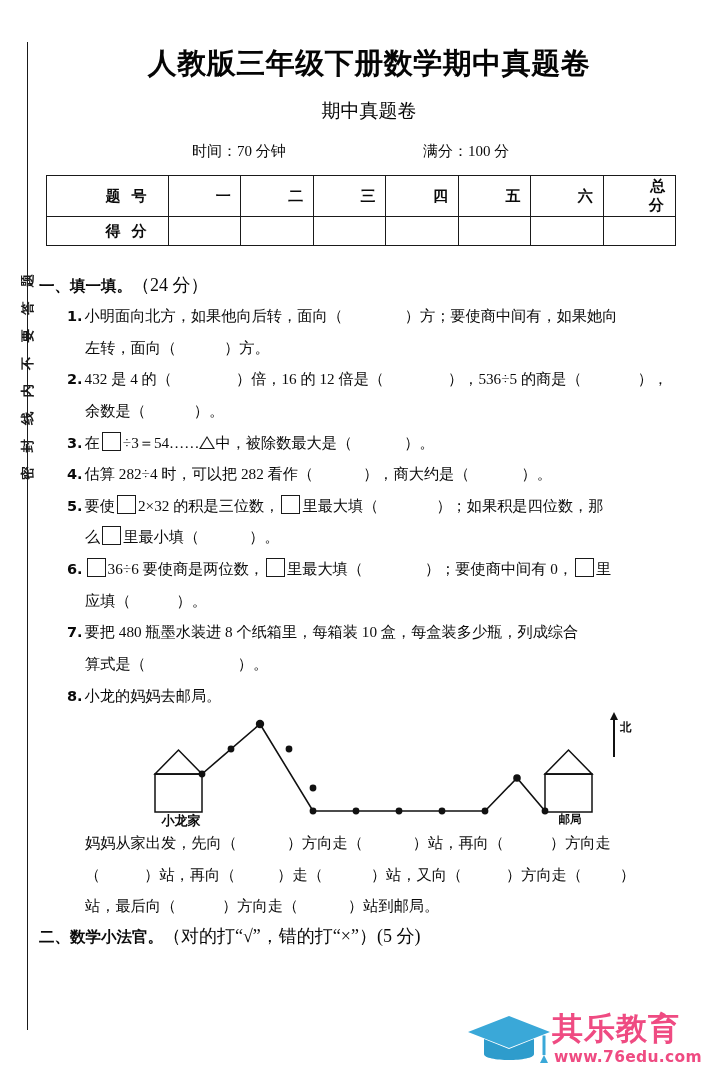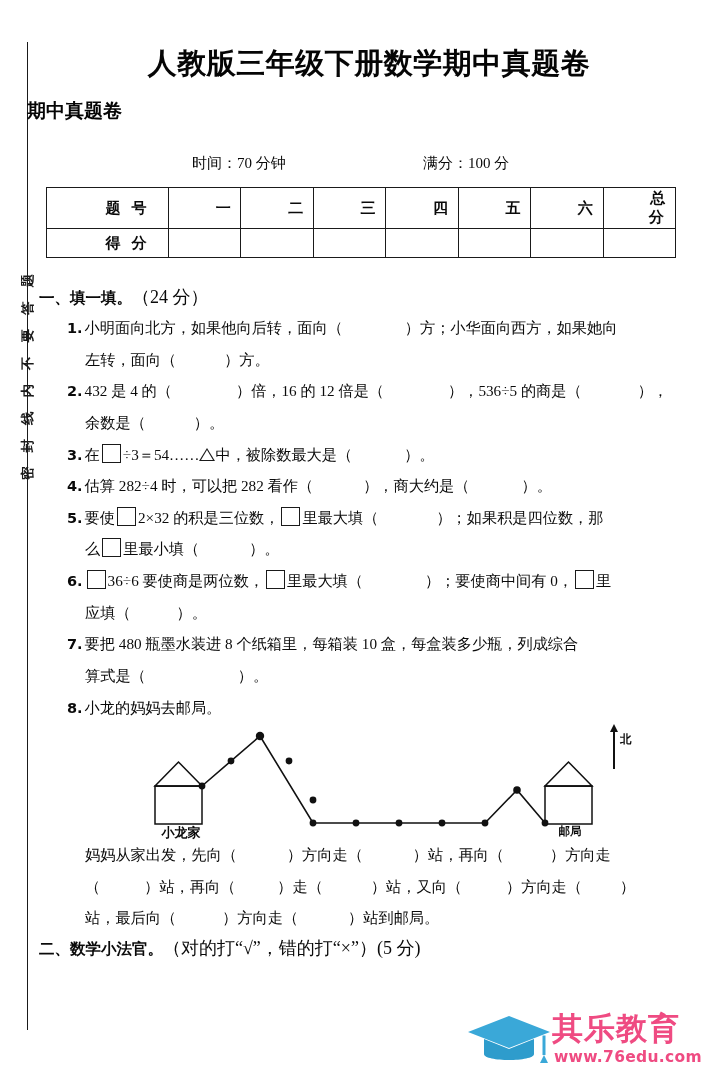--- a/index.html
+++ b/index.html
@@ -54,29 +54,29 @@
     margin: 44px 0 0 0;
     text-align: center;
     font-family: "DejaVu Sans", sans-serif;
     font-size: 29px;
     font-weight: 700;
     letter-spacing: 0.5px;
     color: #050505;
   }
   #sub-title {
     margin: 14px 0 0 0;
-    text-align: left;
+    text-align: center;
     font-family: "DejaVu Sans", sans-serif;
     font-size: 19px;
-    font-weight: 700;
+    font-weight: 400;
     color: #050505;
   }
 
   #meta-row {
-    margin: 30px 0 0 0;
+    margin: 18px 0 0 0;
     position: relative;
     height: 22px;
     font-size: 15px;
   }
   #meta-row .meta-time { position: absolute; left: 165px; top: 0; }
   #meta-row .meta-full { position: absolute; left: 396px; top: 0; }
 
   
   #score-table {
     margin: 11px 0 0 19px;
@@ -239,21 +239,21 @@
       <td></td>
     </tr>
   </tbody>
     </table>
 
   <div class="section-head">
     <span>一、填一填。</span><span class="pts">（24 分）</span>
   </div>
 
   <div class="q">
-    <span class="num">1.</span><span>小明面向北方，如果他向后转，面向（</span><span class="blank" style="width:62px"></span><span>）方；小华面向西方，如果她向</span>
+    <span class="num">1.</span><span>小明面向北方，如果他向后转，面向（</span><span class="blank" style="width:62px"></span><span>）方；要使商中间有，如果她向</span>
   </div>
   <div class="q hang">
     <span style="display:inline-block;width:18px"></span><span>左转，面向（</span><span class="blank" style="width:48px"></span><span>）方。</span>
   </div>
 
   <div class="q">
     <span class="num">2.</span><span>432 是 4 的（</span><span class="blank" style="width:64px"></span><span>）倍，16 的 12 倍是（</span><span class="blank" style="width:64px"></span><span>），536÷5 的商是（</span><span class="blank" style="width:56px"></span><span>），</span>
   </div>
   <div class="q hang">
     <span style="display:inline-block;width:18px"></span><span>余数是（</span><span class="blank" style="width:48px"></span><span>）。</span>

